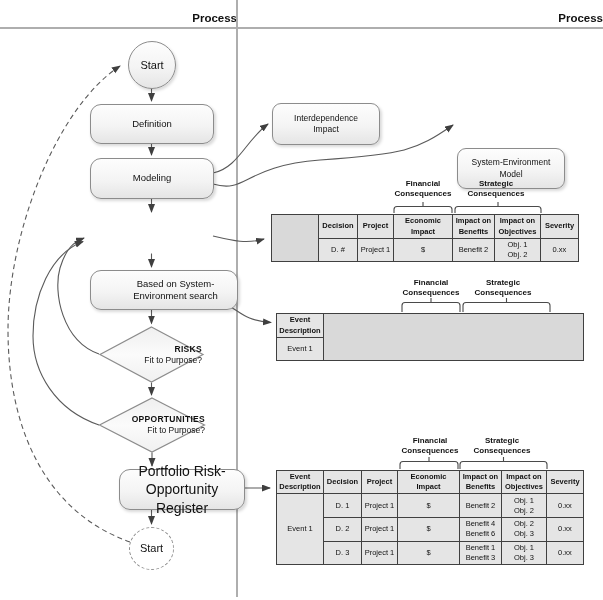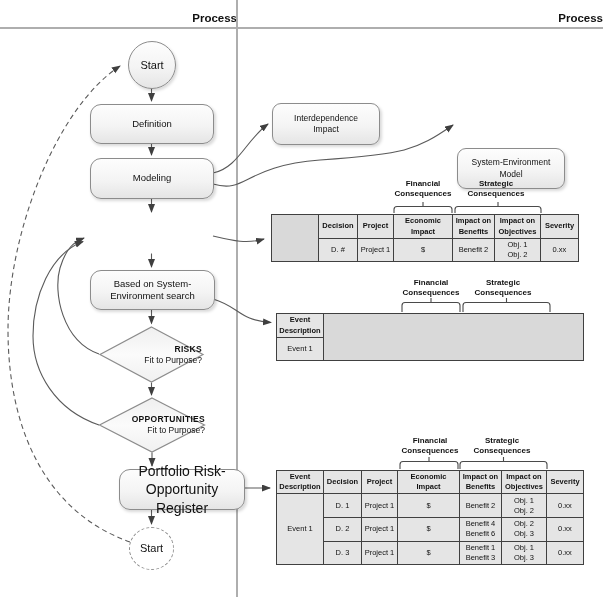--- a/index.html
+++ b/index.html
@@ -14,21 +14,21 @@
   .node{position:absolute;border:1.2px solid #8c8c8c;border-radius:11px;
         background:linear-gradient(180deg,#fdfdfd 0%,#f4f4f4 55%,#e5e5e5 100%);
         box-shadow:1.5px 2px 3px rgba(0,0,0,0.15);
         display:flex;align-items:center;justify-content:center;text-align:center;
         font-size:9.5px;line-height:1.3;white-space:pre-line;}
   .circle{border-radius:50% !important;font-size:11px !important;}
   #n-start-top{left:128px;top:41px;width:46px;height:46px;}
   #n-definition{left:90px;top:104px;width:122px;height:38px;}
   #n-modeling{left:90px;top:158px;width:122px;height:39px;}
   #n-interdep{left:90px;top:215px;width:123px;height:38px;}
-  #n-se{left:90px;top:270px;width:123px;height:38px;}
+  #n-se{left:90px;top:270px;width:123px;height:38px;padding-left:23px;}
   #n-portfolio{left:89px;top:469px;width:124px;height:39px;font-size:14px;margin-left:30px;}
   #n-start-bottom{left:129px;top:527px;width:43px;height:41px;border:1.2px dashed #8c8c8c;
         background:#fff;box-shadow:none;}
   #n-model-interdep{left:272px;top:103px;width:106px;height:40px;border-radius:9px;font-size:8.5px;}
   #n-model-se{left:457px;top:103px;width:106px;height:39px;border-radius:9px;font-size:8.5px;margin-top:45px;}
   .dia-text{position:absolute;text-align:right;line-height:1.35;}
   .dia-text .t1{font-weight:bold;font-size:8.5px;letter-spacing:.3px;display:block;}
   .dia-text .t2{font-size:8.5px;display:block;}
   #risks-text{left:101px;top:344px;width:101px;}
   #opp-text{left:99px;top:414px;width:106px;}

